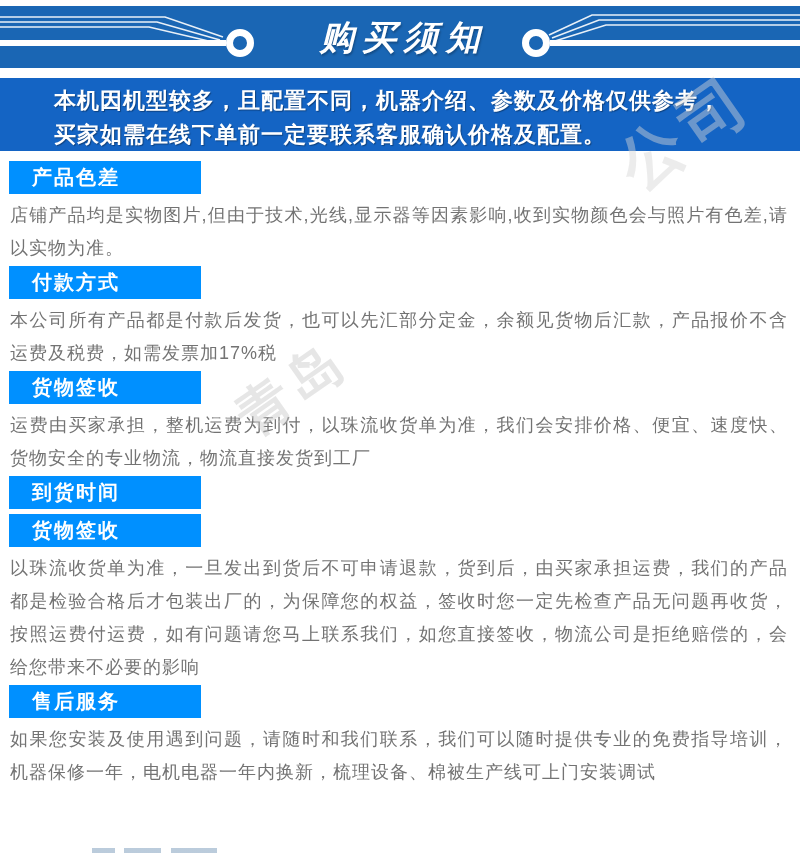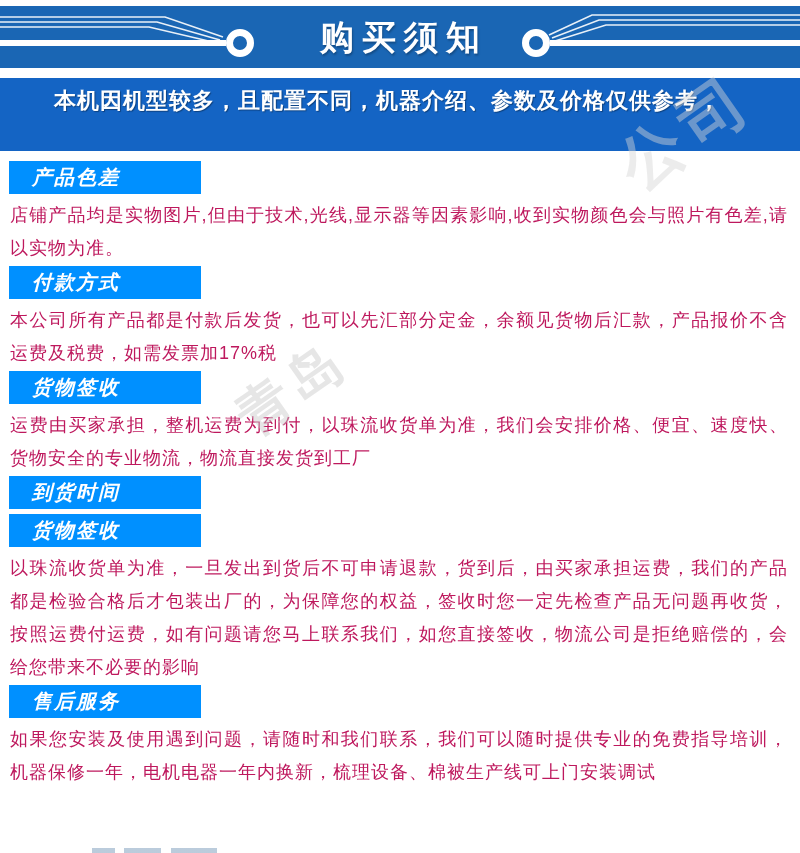--- a/index.html
+++ b/index.html
@@ -28,20 +28,21 @@
     position: absolute;
     width: 100%;
     text-align: center;
     line-height: 62px;
     color: #ffffff;
     font-size: 34px;
     font-weight: bold;
     letter-spacing: 8px;
     text-indent: 8px;
     text-shadow: 1px 2px 2px rgba(0,0,0,0.25);
+    font-style: italic;
   }
 
   
   .notice {
     position: absolute;
     top: 78px; left: 0;
     width: 800px; height: 73px;
     background: #1464c4;
     color: #ffffff;
     font-weight: bold;
@@ -75,21 +76,20 @@
     position: absolute;
     top: 161px; left: 0;
     width: 800px;
     z-index: 2;
   }
   .section-header {
     display: flex;
     align-items: flex-start;
     height: 33px;
     margin-bottom: 5px;
-    font-style: italic;
   }
   .accent-bar {
     width: 6px;
     background: #e60012;
   }
   .header-bar {
     width: 192px;
     margin-left: 3px;
     background: #0090ff;
     color: #ffffff;
@@ -97,21 +97,21 @@
     font-weight: bold;
     letter-spacing: 2px;
     line-height: 33px;
     padding-left: 23px;
   }
   .section-body {
     margin: 0 12px 1px 10px;
     font-size: 18px;
     line-height: 33px;
     letter-spacing: 1px;
-    color: #be185d;
+    color: #737373;
     text-align: justify;
   }
 
   
   .bottom-fragment {
     position: absolute;
     left: 92px; top: 848px;
     width: 125px; height: 5px;
     background: linear-gradient(90deg,
       #aabfd3 0%, #aabfd3 18%, transparent 18%, transparent 26%,
@@ -142,20 +142,21 @@
 
       <path d="M549,29 L592,9 H800" stroke="#ffffff" stroke-width="1.6" fill="none" opacity="0.9"></path>
       <path d="M552,32 L599,14 H800" stroke="#ffffff" stroke-width="1.6" fill="none" opacity="0.9"></path>
       <path d="M555,35 L606,19 H800" stroke="#ffffff" stroke-width="1.6" fill="none" opacity="0.9"></path>
     </svg>
     <div class="banner-title">购买须知</div>
   </div>
 
   <div class="notice">
     <div class="notice-line">本机因机型较多，且配置不同，机器介绍、参数及价格仅供参考，</div>
+    <div class="notice-line">买家如需在线下单前一定要联系客服确认价格及配置。</div>
   </div>
 
   <div class="watermark wm-1">公司</div>
   <div class="watermark wm-2">青岛</div>
 
   <div class="sections">
 
     <div class="section">
       <div class="section-header">
         <div class="accent-bar"></div>

